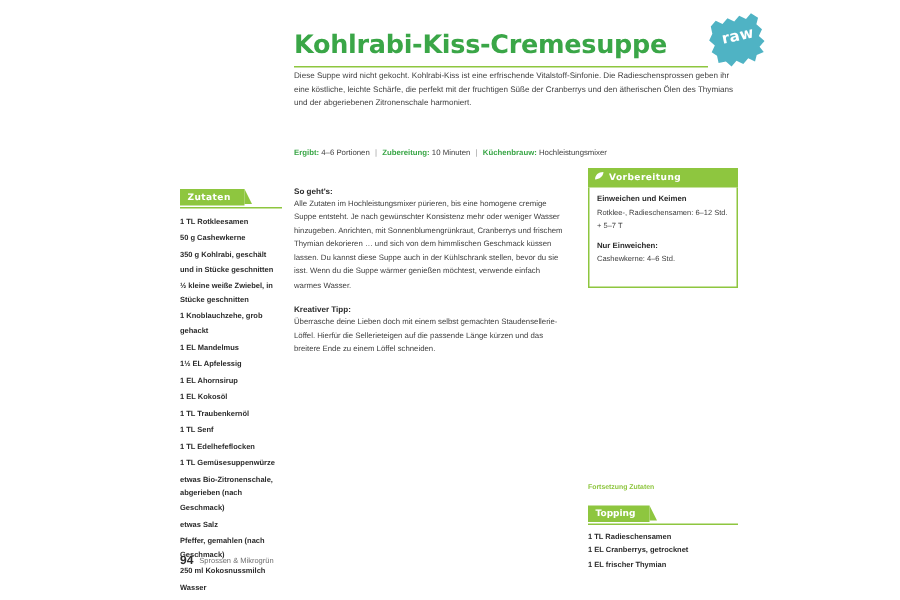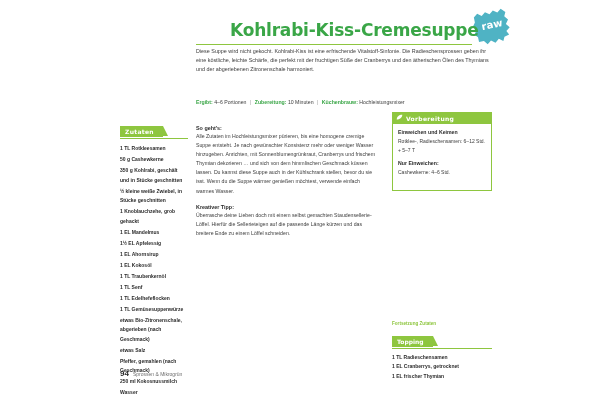--- a/index.html
+++ b/index.html
@@ -29,21 +29,20 @@
     width: 300px;
   }
   .recipe-title {
     font-family: "DejaVu Sans", sans-serif;
     font-size: 17px;
     font-weight: bold;
     color: #3aa647;
     letter-spacing: -0.2px;
     line-height: 1.05;
     white-space: nowrap;
-    margin-left: 34px;
   }
   .title-rule {
     margin-top: 4px;
     border-bottom: 1px solid #8ec63f;
     width: 276px;
   }
 
   
   .raw-badge {
     position: absolute;

